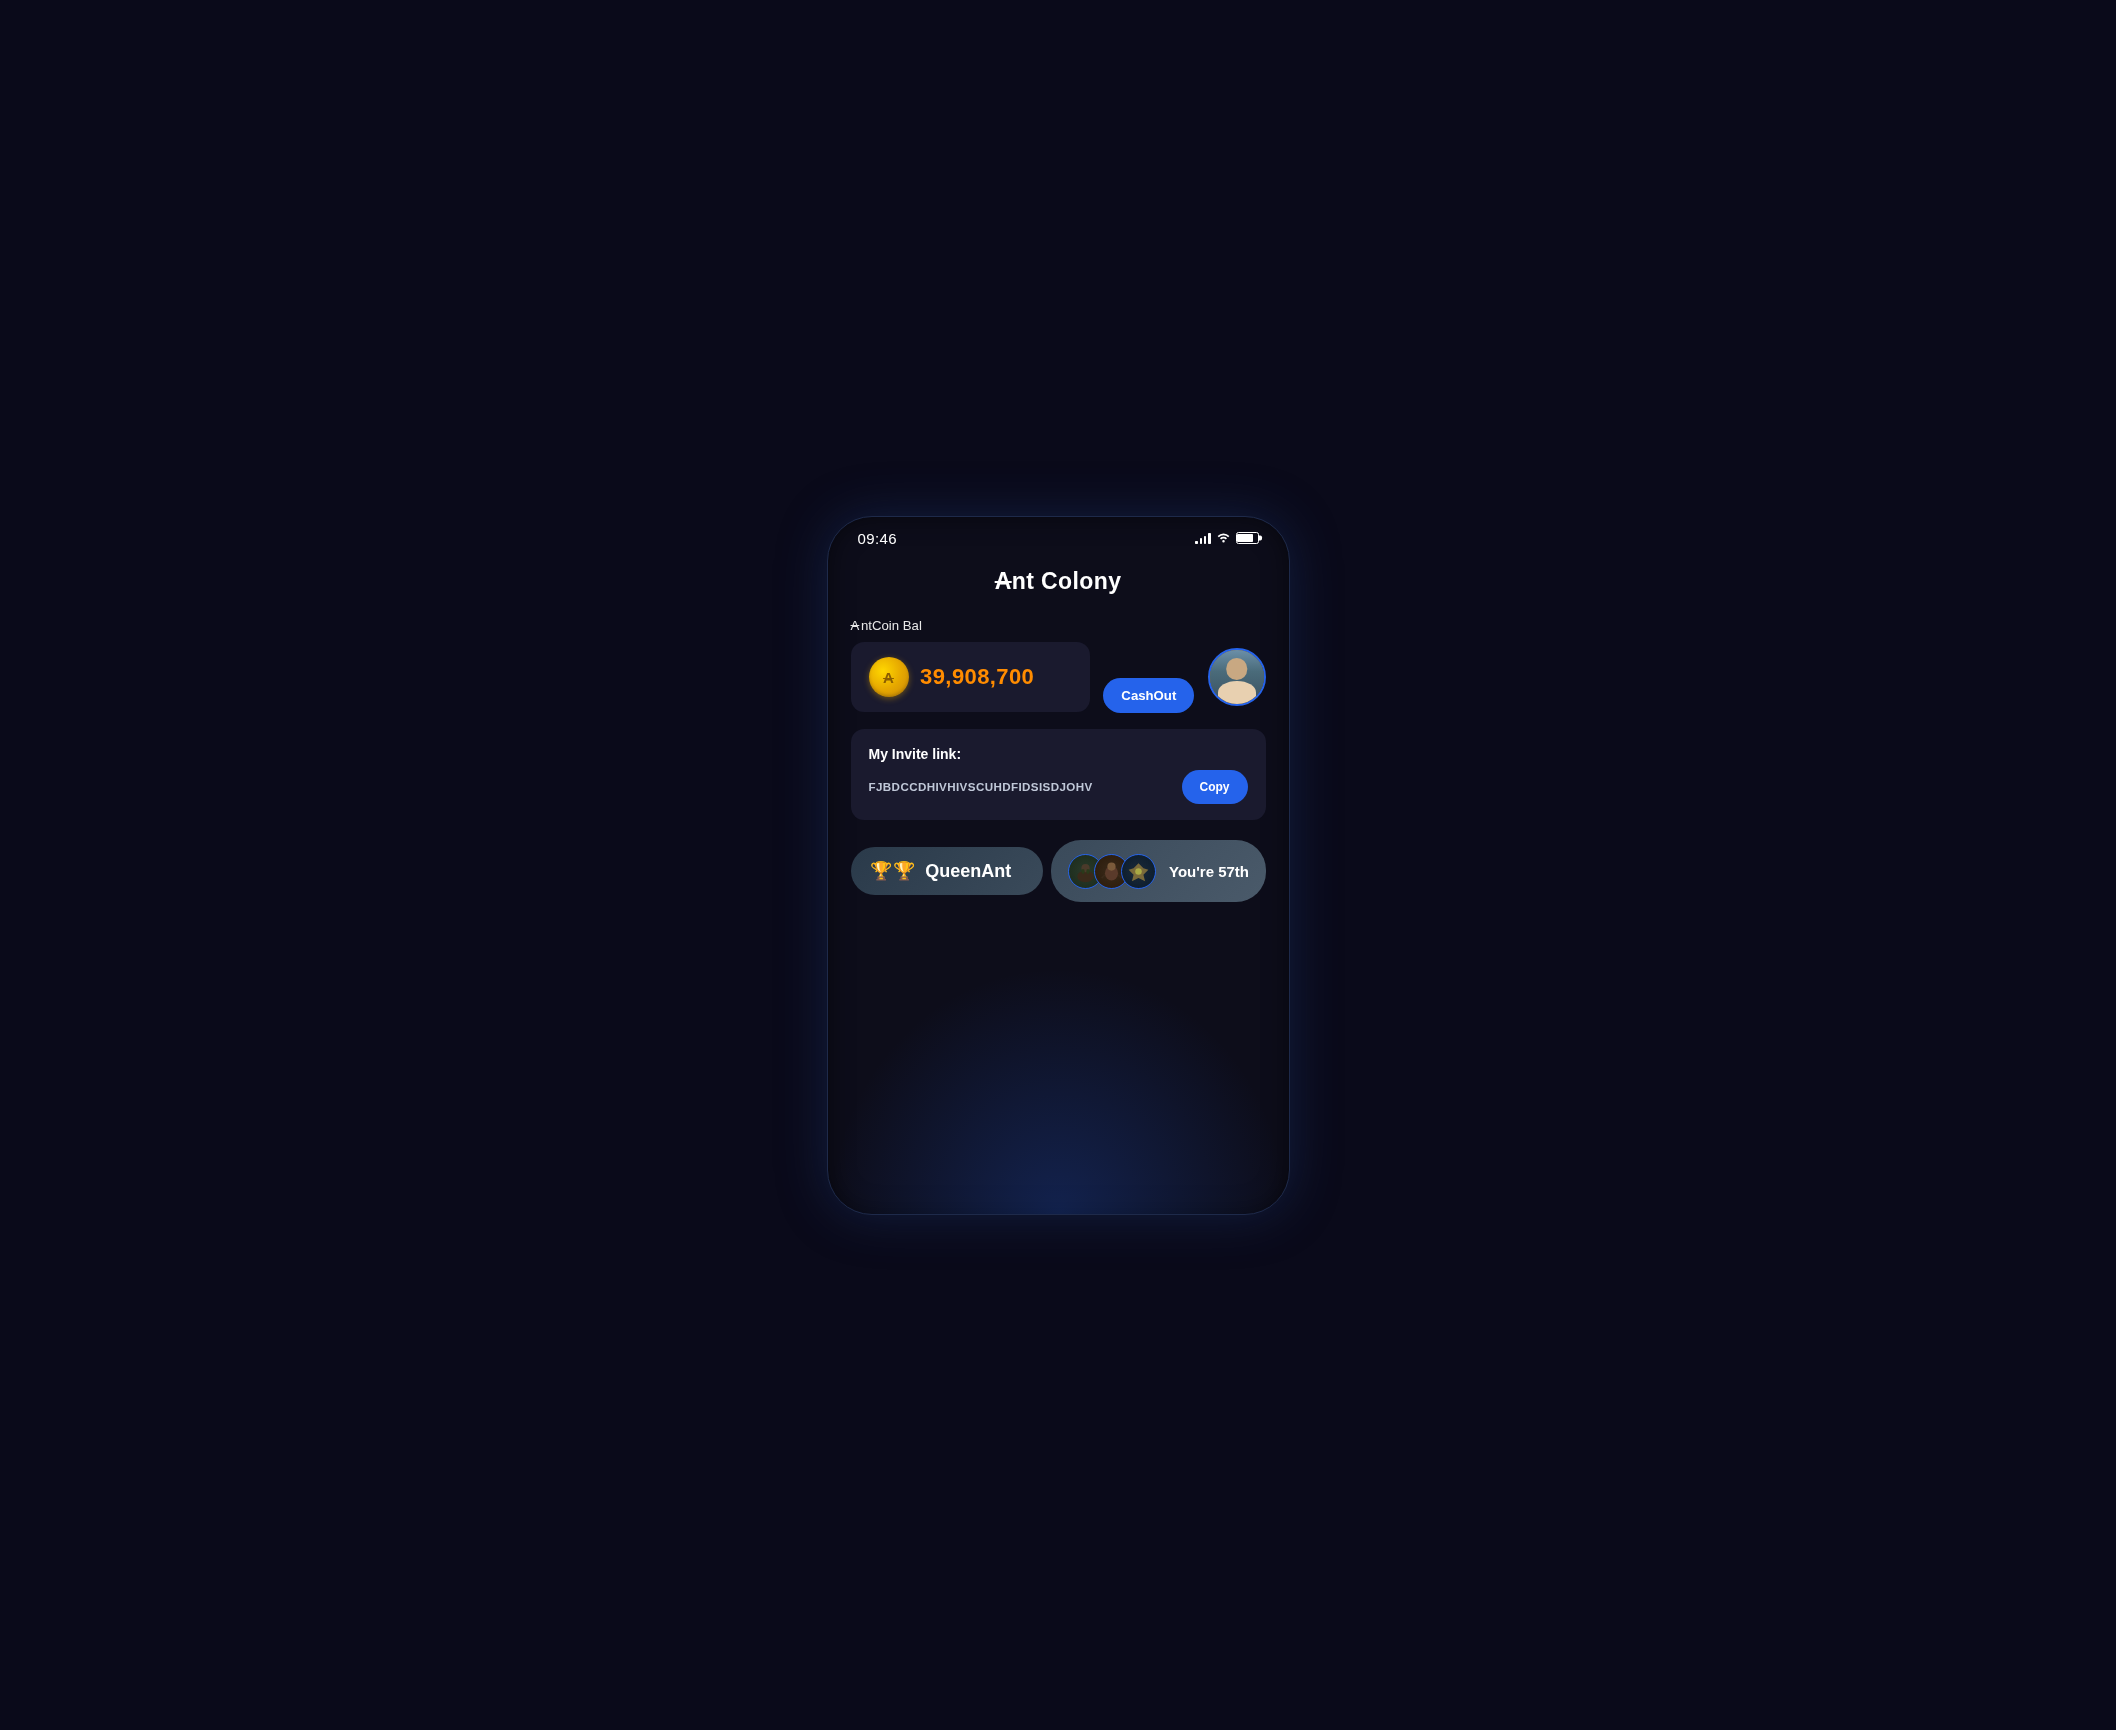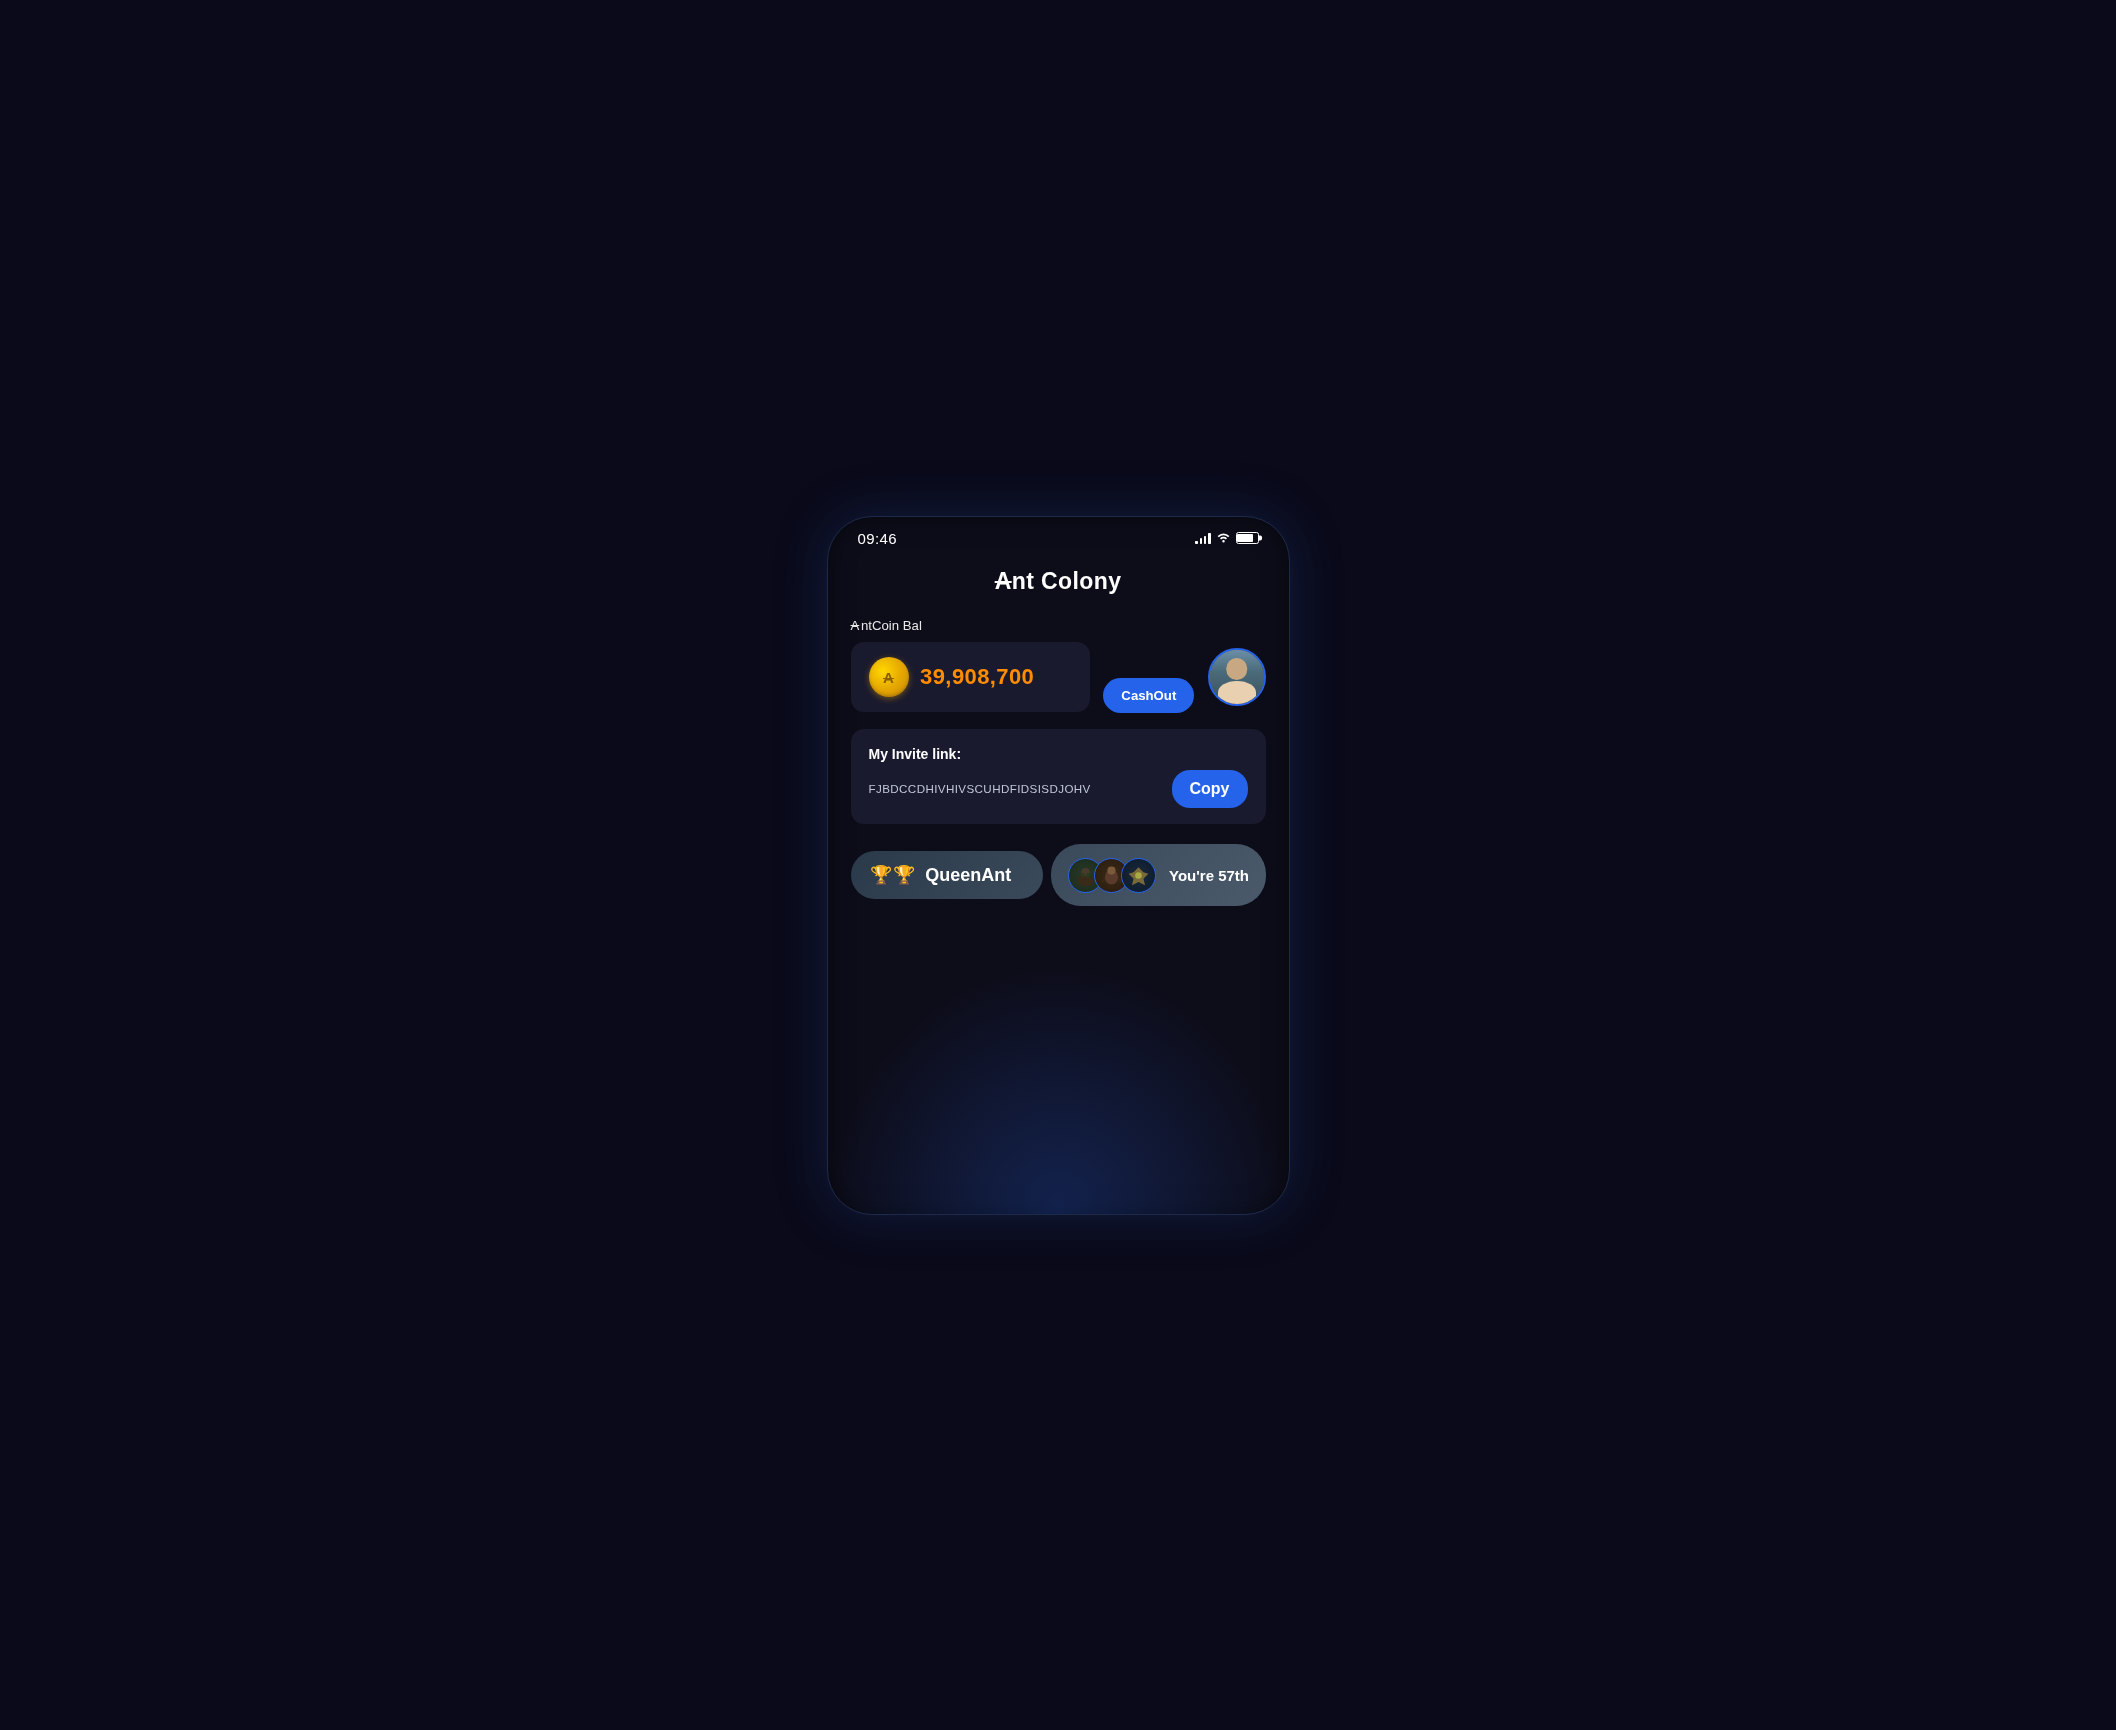--- a/index.html
+++ b/index.html
@@ -223,33 +223,33 @@
     .invite-row {
       display: flex;
       align-items: center;
       justify-content: space-between;
       gap: 10px;
     }
 
     .invite-code {
       color: #c0c8d8;
       font-size: 11.6px;
-      font-weight: 400;
+      font-weight: 700;
       letter-spacing: 0.4px;
       word-break: break-all;
       flex: 1;
     }
 
     .copy-btn {
       background: #2563eb;
       color: #fff;
       border: none;
       border-radius: 18px;
       padding: 10px 18px;
-      font-size: 16px;
+      font-size: 12px;
       font-weight: 600;
       cursor: pointer;
       flex-shrink: 0;
     }
 
     
     .queen-section {
       display: flex;
       gap: 8.3px;
       margin-bottom: 20px;

